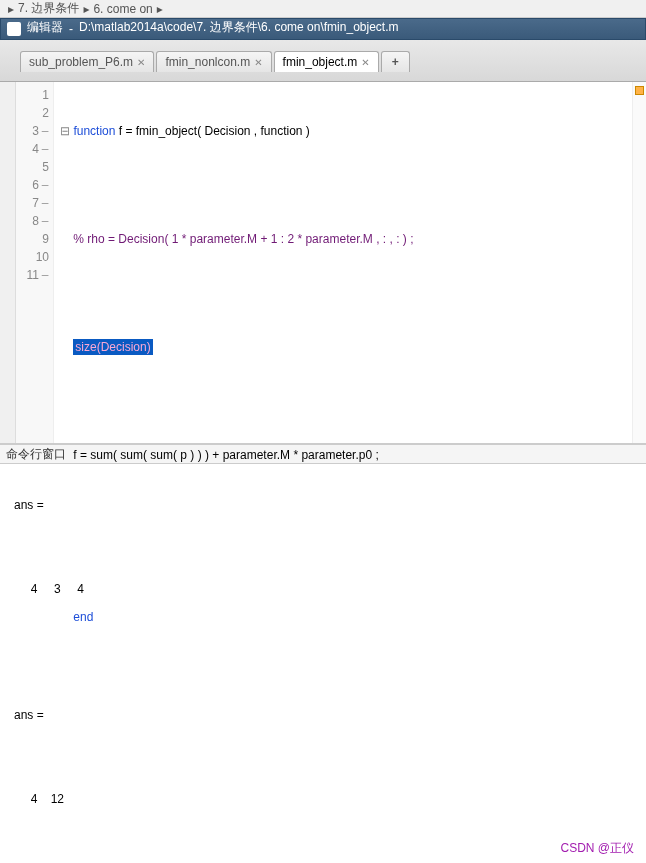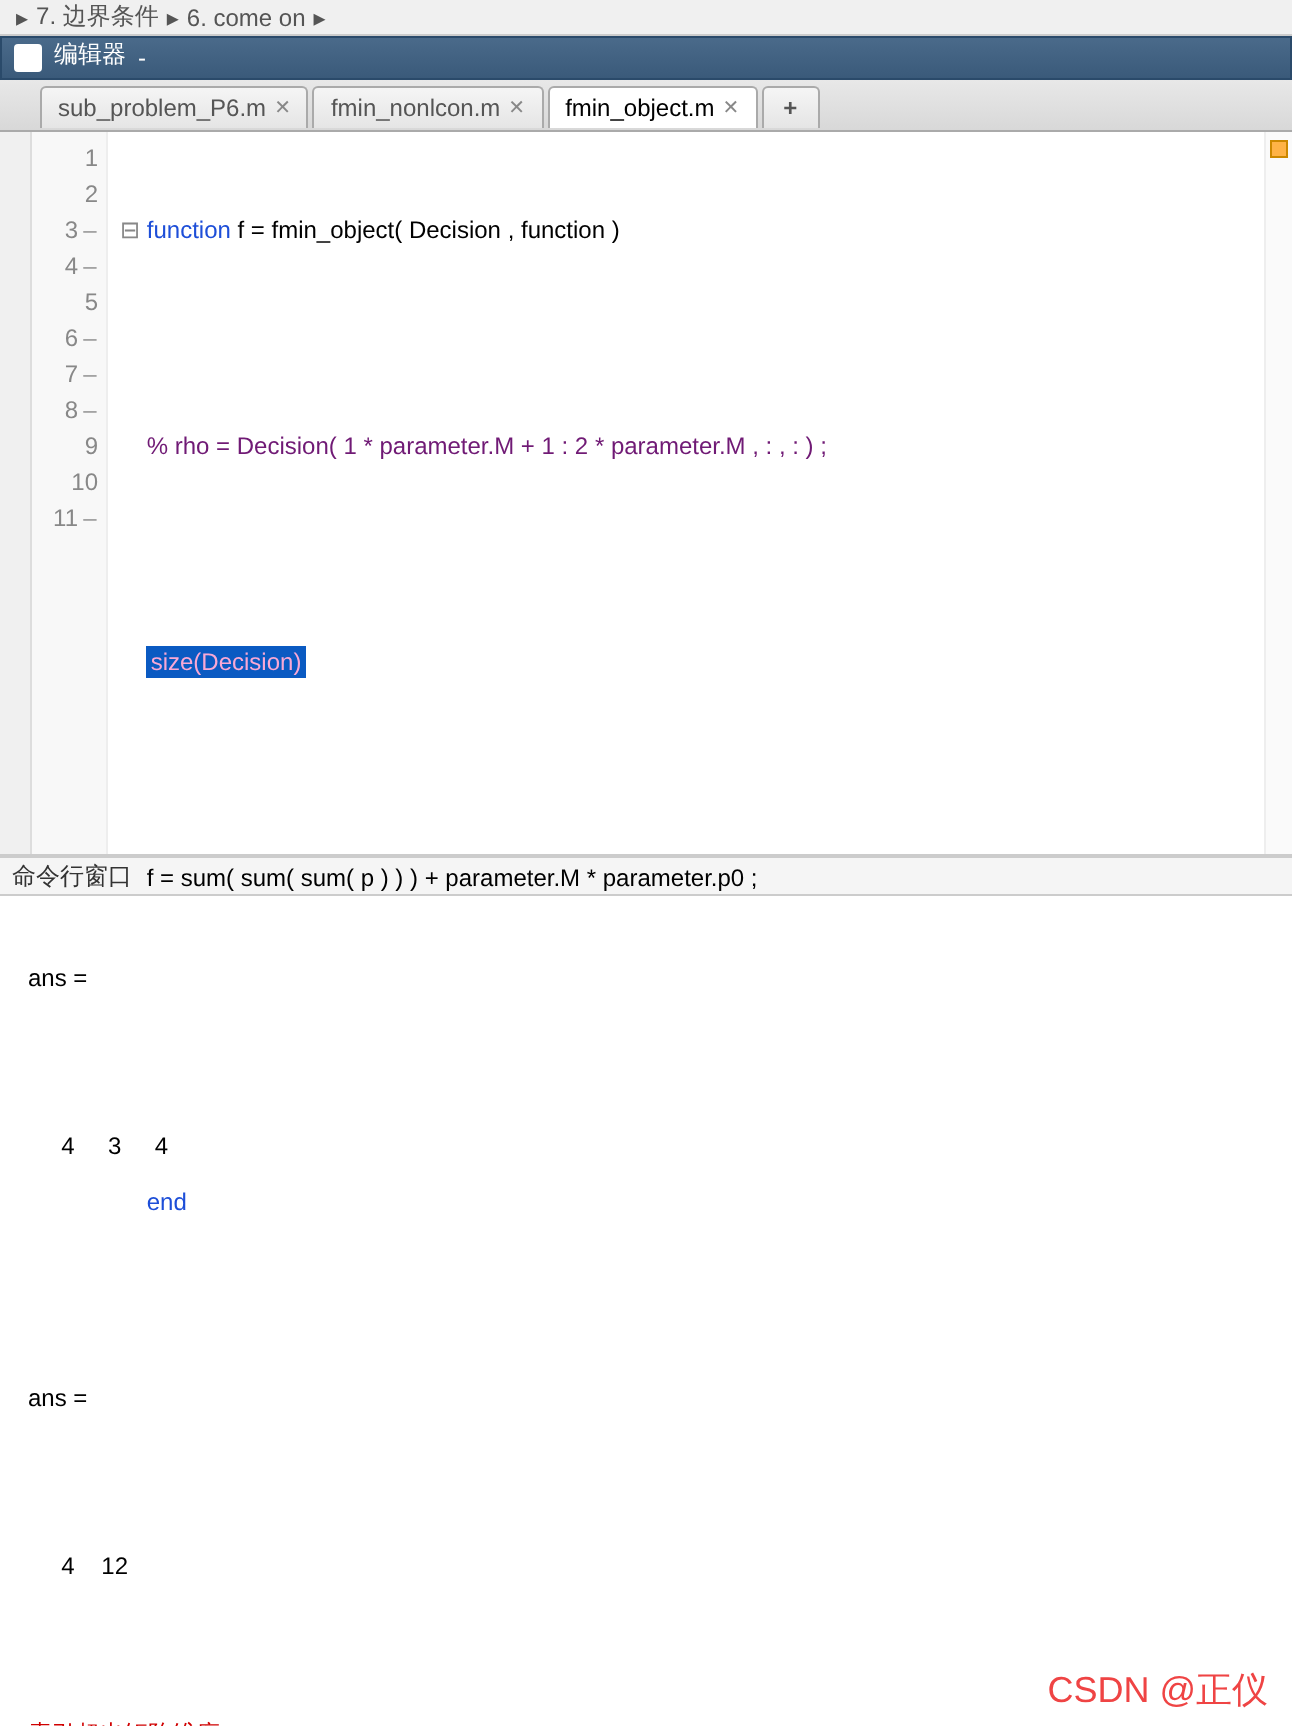--- a/index.html
+++ b/index.html
@@ -1,57 +1,58 @@
 <!DOCTYPE html>
 <html><head>
 <meta charset="utf-8">
 <style>
 *{margin:0;padding:0;box-sizing:border-box;font-family:"Microsoft YaHei",Arial,sans-serif;font-size:12px}
 body{background:#fff;width:646px;height:863px;overflow:hidden;position:relative}
 .breadcrumb{background:#f0f0f0;padding:3px 8px;border-bottom:1px solid #ccc;height:18px;display:flex;align-items:center;gap:4px;color:#333}
 .breadcrumb span{color:#555}
 .titlebar{background:linear-gradient(#4a6a8a,#3a5a7a);color:#fff;padding:3px 6px;display:flex;align-items:flex-end;gap:6px;height:22px;border:1px solid #2a4a6a}
 .titlebar .icon{width:14px;height:14px;background:#fff;border-radius:2px;display:inline-block}
-.tabbar{background:linear-gradient(#e8e8e8,#d8d8d8);border-bottom:1px solid #aaa;display:flex;align-items:center;padding:2px 20px 0 20px;height:26px;gap:0}
+.tabbar{background:linear-gradient(#e8e8e8,#d8d8d8);border-bottom:1px solid #aaa;display:flex;align-items:center;padding:2px 20px 0 20px;height:42px;gap:0}
 .tab{background:linear-gradient(#f5f5f5,#e5e5e5);border:1px solid #aaa;border-bottom:none;padding:3px 8px;border-radius:3px 3px 0 0;display:flex;align-items:center;gap:4px;margin-right:2px;color:#555;cursor:pointer}
 .tab.active{background:#fff;color:#000}
 .tab .close{color:#888;font-size:10px}
 .tab.add{padding:3px 10px;font-weight:bold;color:#555}
 .editor{display:flex;background:#fff;height:362px;border-bottom:1px solid #ccc}
 .toolstrip{width:16px;background:#f0f0f0;border-right:1px solid #ddd}
 .gutter{width:38px;background:#f8f8f8;text-align:right;padding:4px 4px 0 0;color:#888;font-family:Consolas,monospace;font-size:13px;line-height:18px;border-right:1px solid #eee}
 .gutter div{height:18px}
 .dash{display:inline-block;width:8px;text-align:center;color:#999;margin-left:2px}
 .code{flex:1;padding:4px 6px 0 6px;font-family:Consolas,"Courier New",monospace;font-size:13px;line-height:18px;color:#000;white-space:pre}
 .code div{height:18px}
 .kw{color:#1d4ed8}
 .cm{color:#701a75}
 .sel{background:#0a5ac2;color:#f9a8d4;padding:1px 2px}
 .codebar{width:14px;background:#fafafa;border-left:1px solid #eee;position:relative}
 .codebar .sq{position:absolute;top:4px;left:2px;width:9px;height:9px;background:#ffb347;border:1px solid #cc8800}
 .cmdhdr{background:#f5f5f5;border:1px solid #ccc;border-left:none;border-right:none;padding:2px 6px;color:#333;height:20px;display:flex;align-items:center}
 .cmd{padding:10px 14px;font-family:Consolas,"Courier New",monospace;font-size:13px;line-height:21px;color:#000;white-space:pre}
 .err{color:#d00000}
-.watermark{position:absolute;bottom:6px;right:12px;color:#ef4444;font-size:18px}
+.watermark{position:absolute;bottom:6px;right:12px;color:#a21caf;font-size:12px}
 </style>
 </head>
 <body>
 
 <div class="breadcrumb">
   <span>▸</span>
   <span>7. 边界条件</span>
   <span>▸</span>
   <span>6. come on</span>
   <span>▸</span>
 </div>
 
 <div class="titlebar">
   <span class="icon"></span>
   <span>编辑器</span>
   <span>-</span>
+  <span>D:\matlab2014a\code\7. 边界条件\6. come on\fmin_object.m</span>
 </div>
 
 <div class="tabbar">
   <div class="tab">
     <span>sub_problem_P6.m</span>
     <span class="close">✕</span>
   </div>
   <div class="tab">
     <span>fmin_nonlcon.m</span>
     <span class="close">✕</span>

